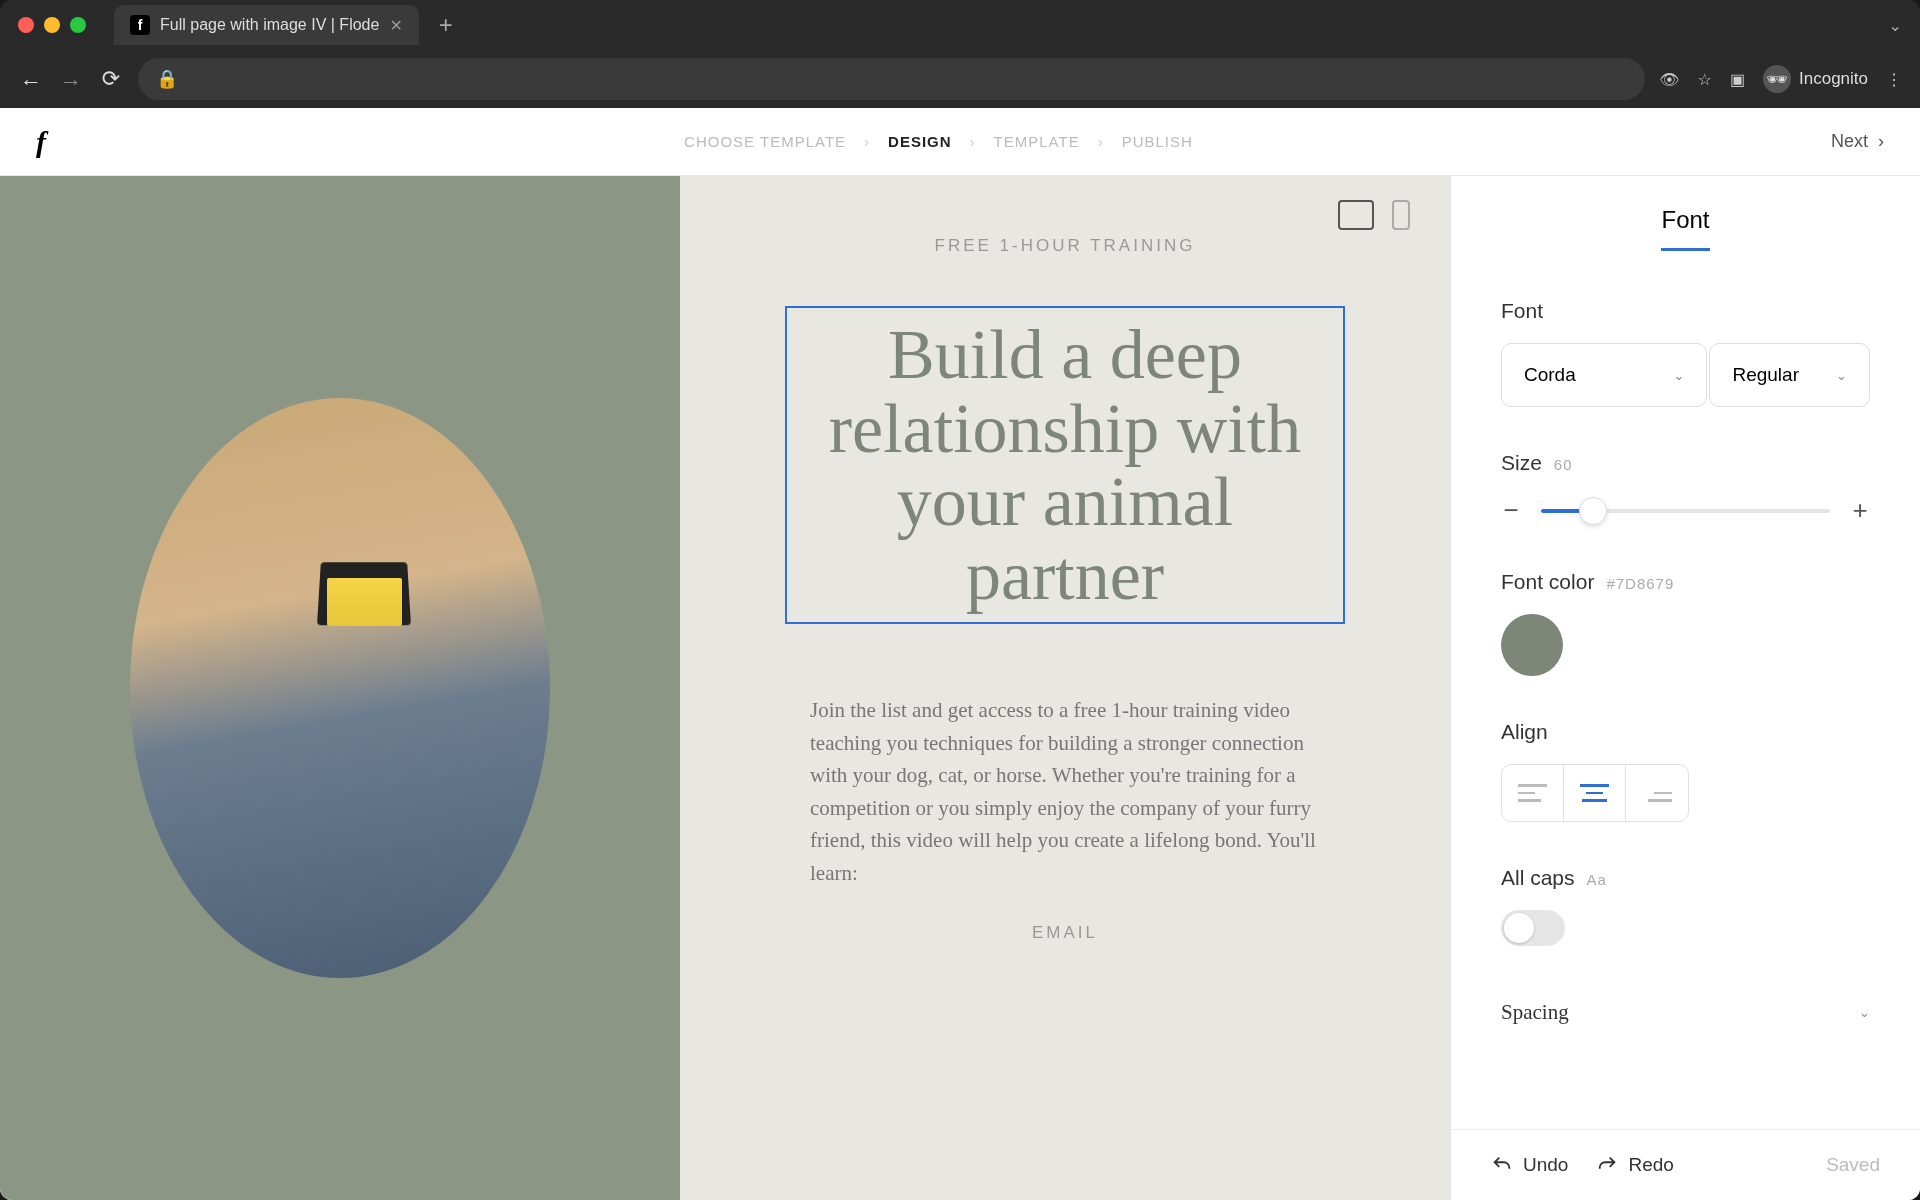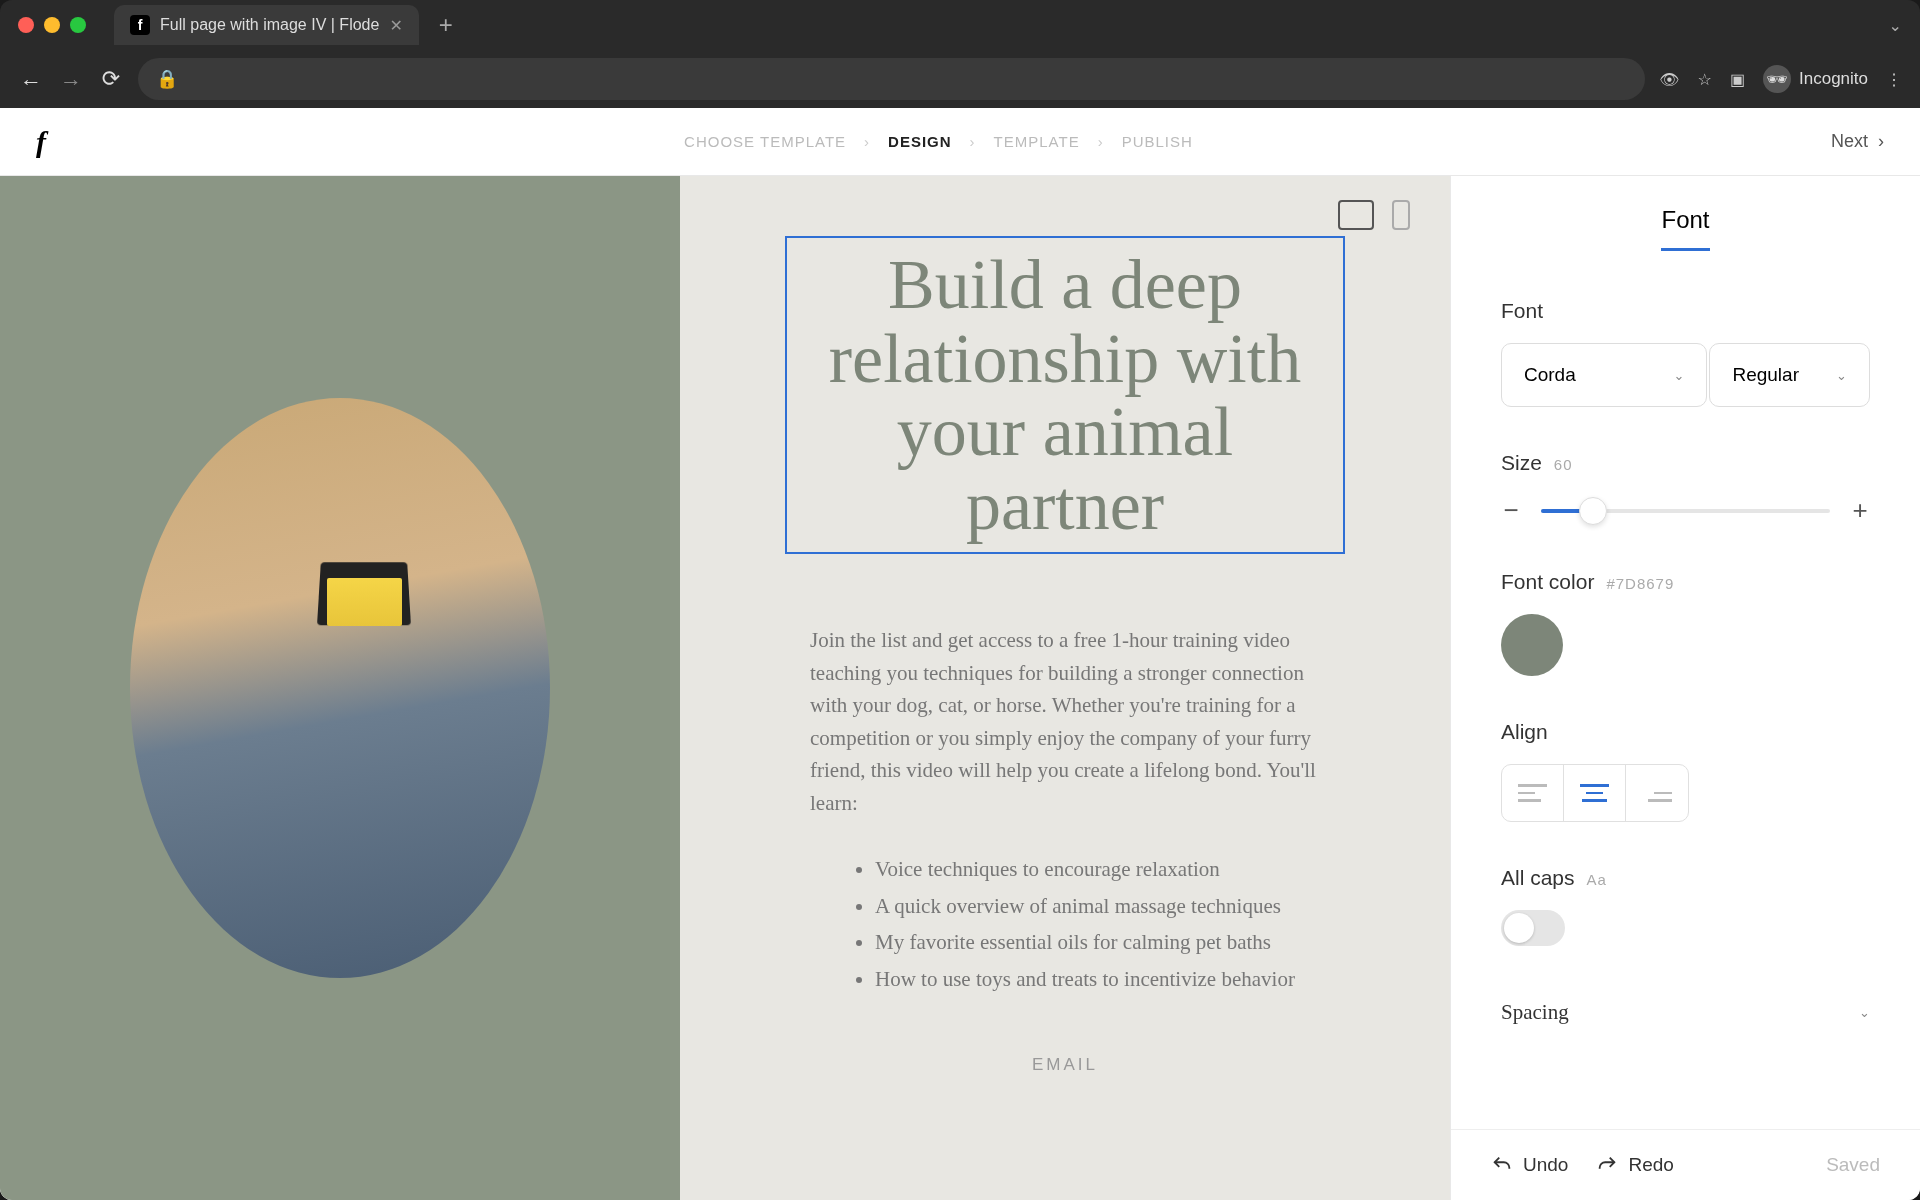--- a/index.html
+++ b/index.html
@@ -159,28 +159,23 @@
   <div class="workspace">
     <div class="canvas-wrap">
       <div class="device-toggle">
         <div class="device-btn"></div>
         <div class="device-btn mobile"></div>
       </div>
       <div class="canvas-left">
         <div class="oval-img"></div>
       </div>
       <div class="canvas-right">
+        <div class="eyebrow">FREE 1-HOUR TRAINING</div>
         <div class="headline">Build a deep relationship with your animal partner</div>
         <div class="body-text">Join the list and get access to a free 1-hour training video teaching you techniques for building a stronger connection with your dog, cat, or horse. Whether you're training for a competition or you simply enjoy the company of your furry friend, this video will help you create a lifelong bond. You'll learn:</div>
-        <ul class="bullets">
-          <li>Voice techniques to encourage relaxation</li>
-          <li>A quick overview of animal massage techniques</li>
-          <li>My favorite essential oils for calming pet baths</li>
-          <li>How to use toys and treats to incentivize behavior</li>
-        </ul>
         <div class="email-label">EMAIL</div>
       </div>
     </div>
 
     <div class="panel">
       <div class="panel-tabs">
         <div class="panel-tab">Font</div>
       </div>
       <div class="panel-body">
         <div class="field-label">Font</div>

